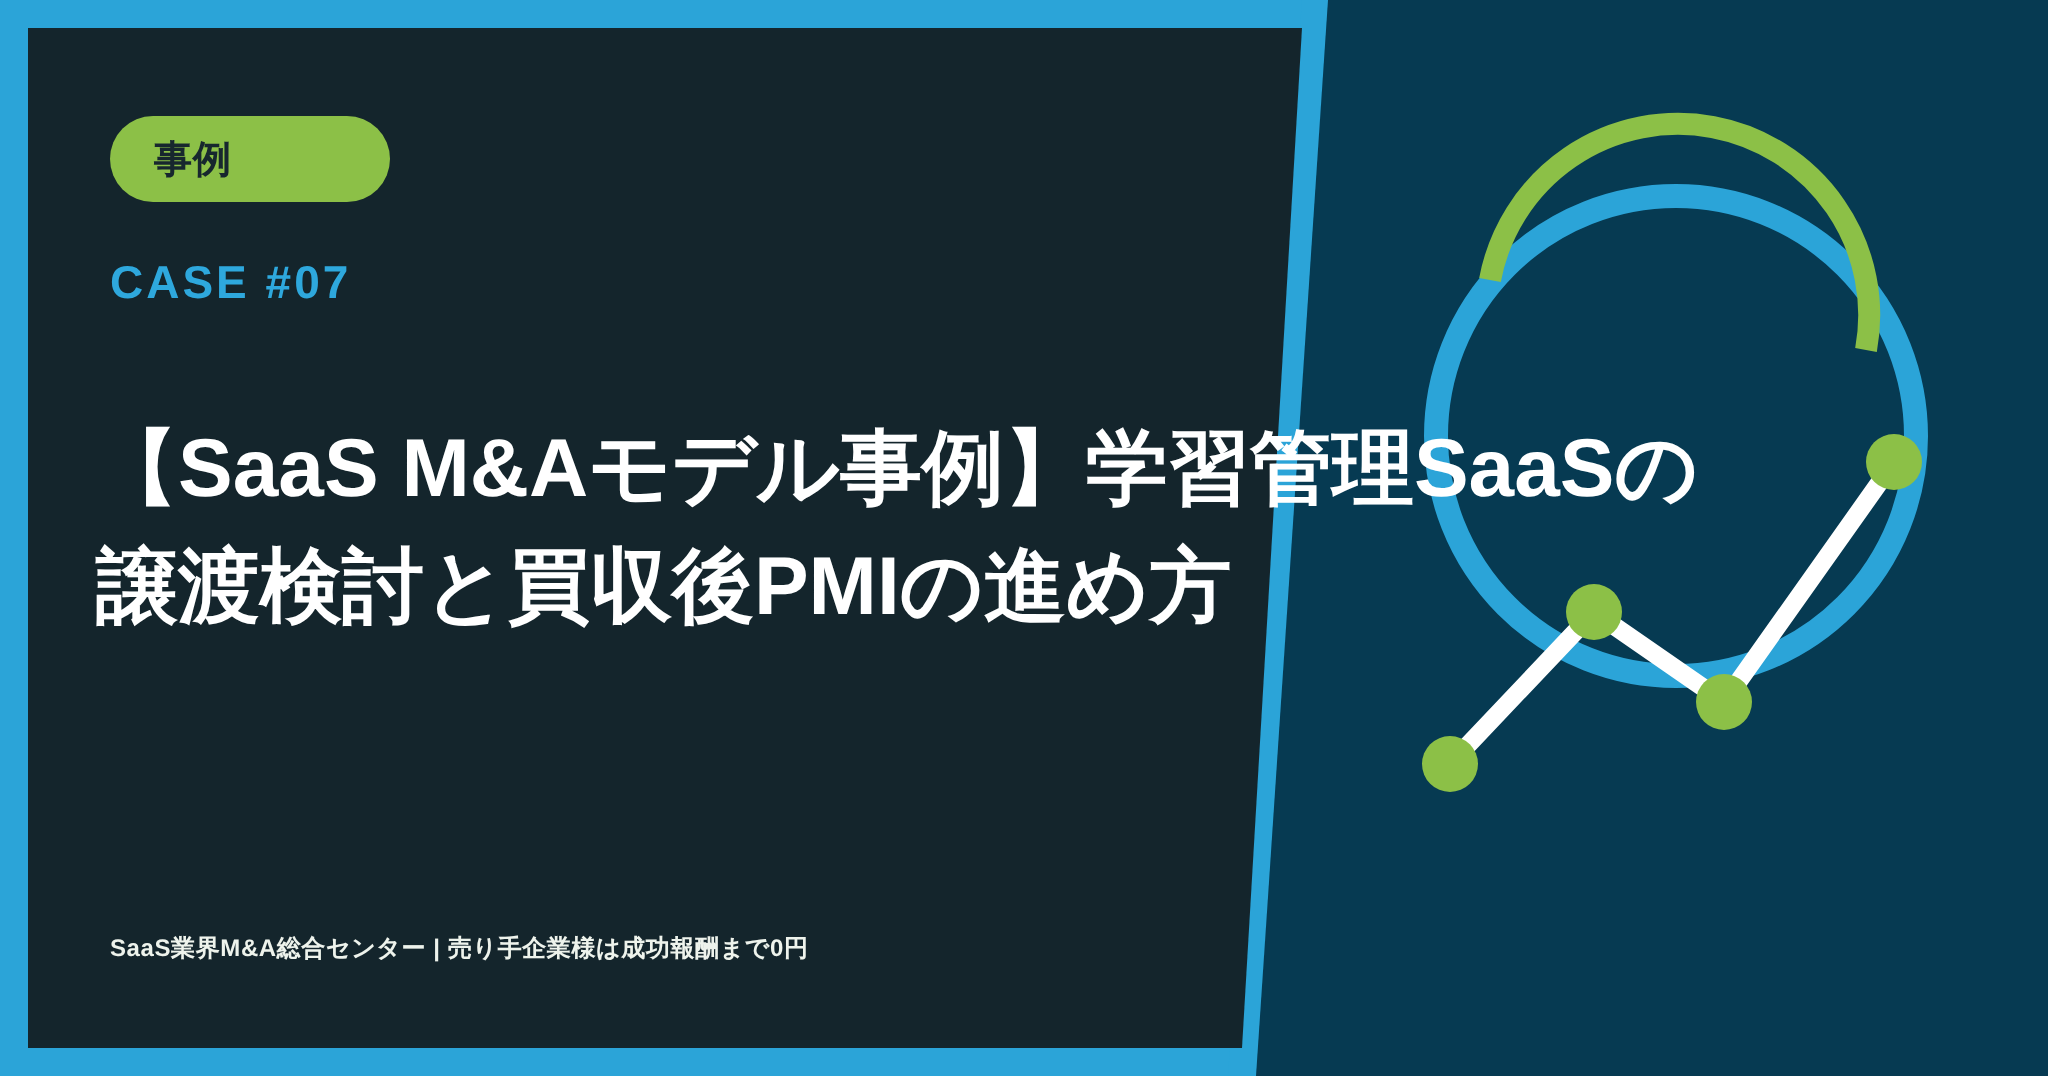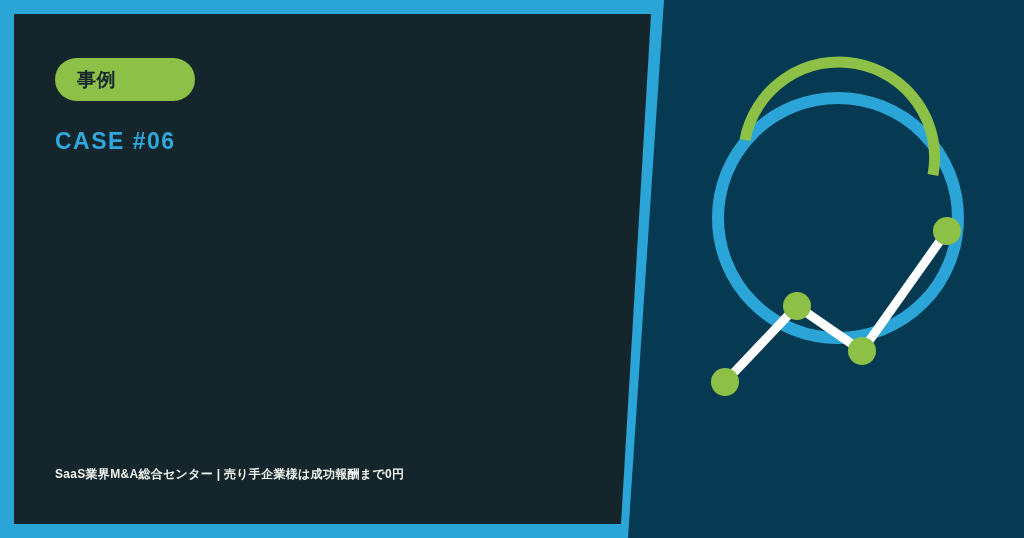--- a/index.html
+++ b/index.html
@@ -112,19 +112,20 @@
     <circle cx="862" cy="351" r="14" fill="#8cc047"></circle>
     <circle cx="947" cy="231" r="14" fill="#8cc047"></circle>
   </svg>
 
   <div id="content">
 
     <div class="badge">
       <span>事例</span>
     </div>
 
-    <div class="case-label">CASE #06</div>
+    <div class="case-label">CASE #07</div>
 
+    <h1 class="title">【SaaS M&amp;Aモデル事例】学習管理SaaSの譲渡検討と買収後PMIの進め方</h1>
 
     <div class="footer">SaaS業界M&amp;A総合センター | 売り手企業様は成功報酬まで0円</div>
 
   </div>
 </div>
 
 </body></html>

